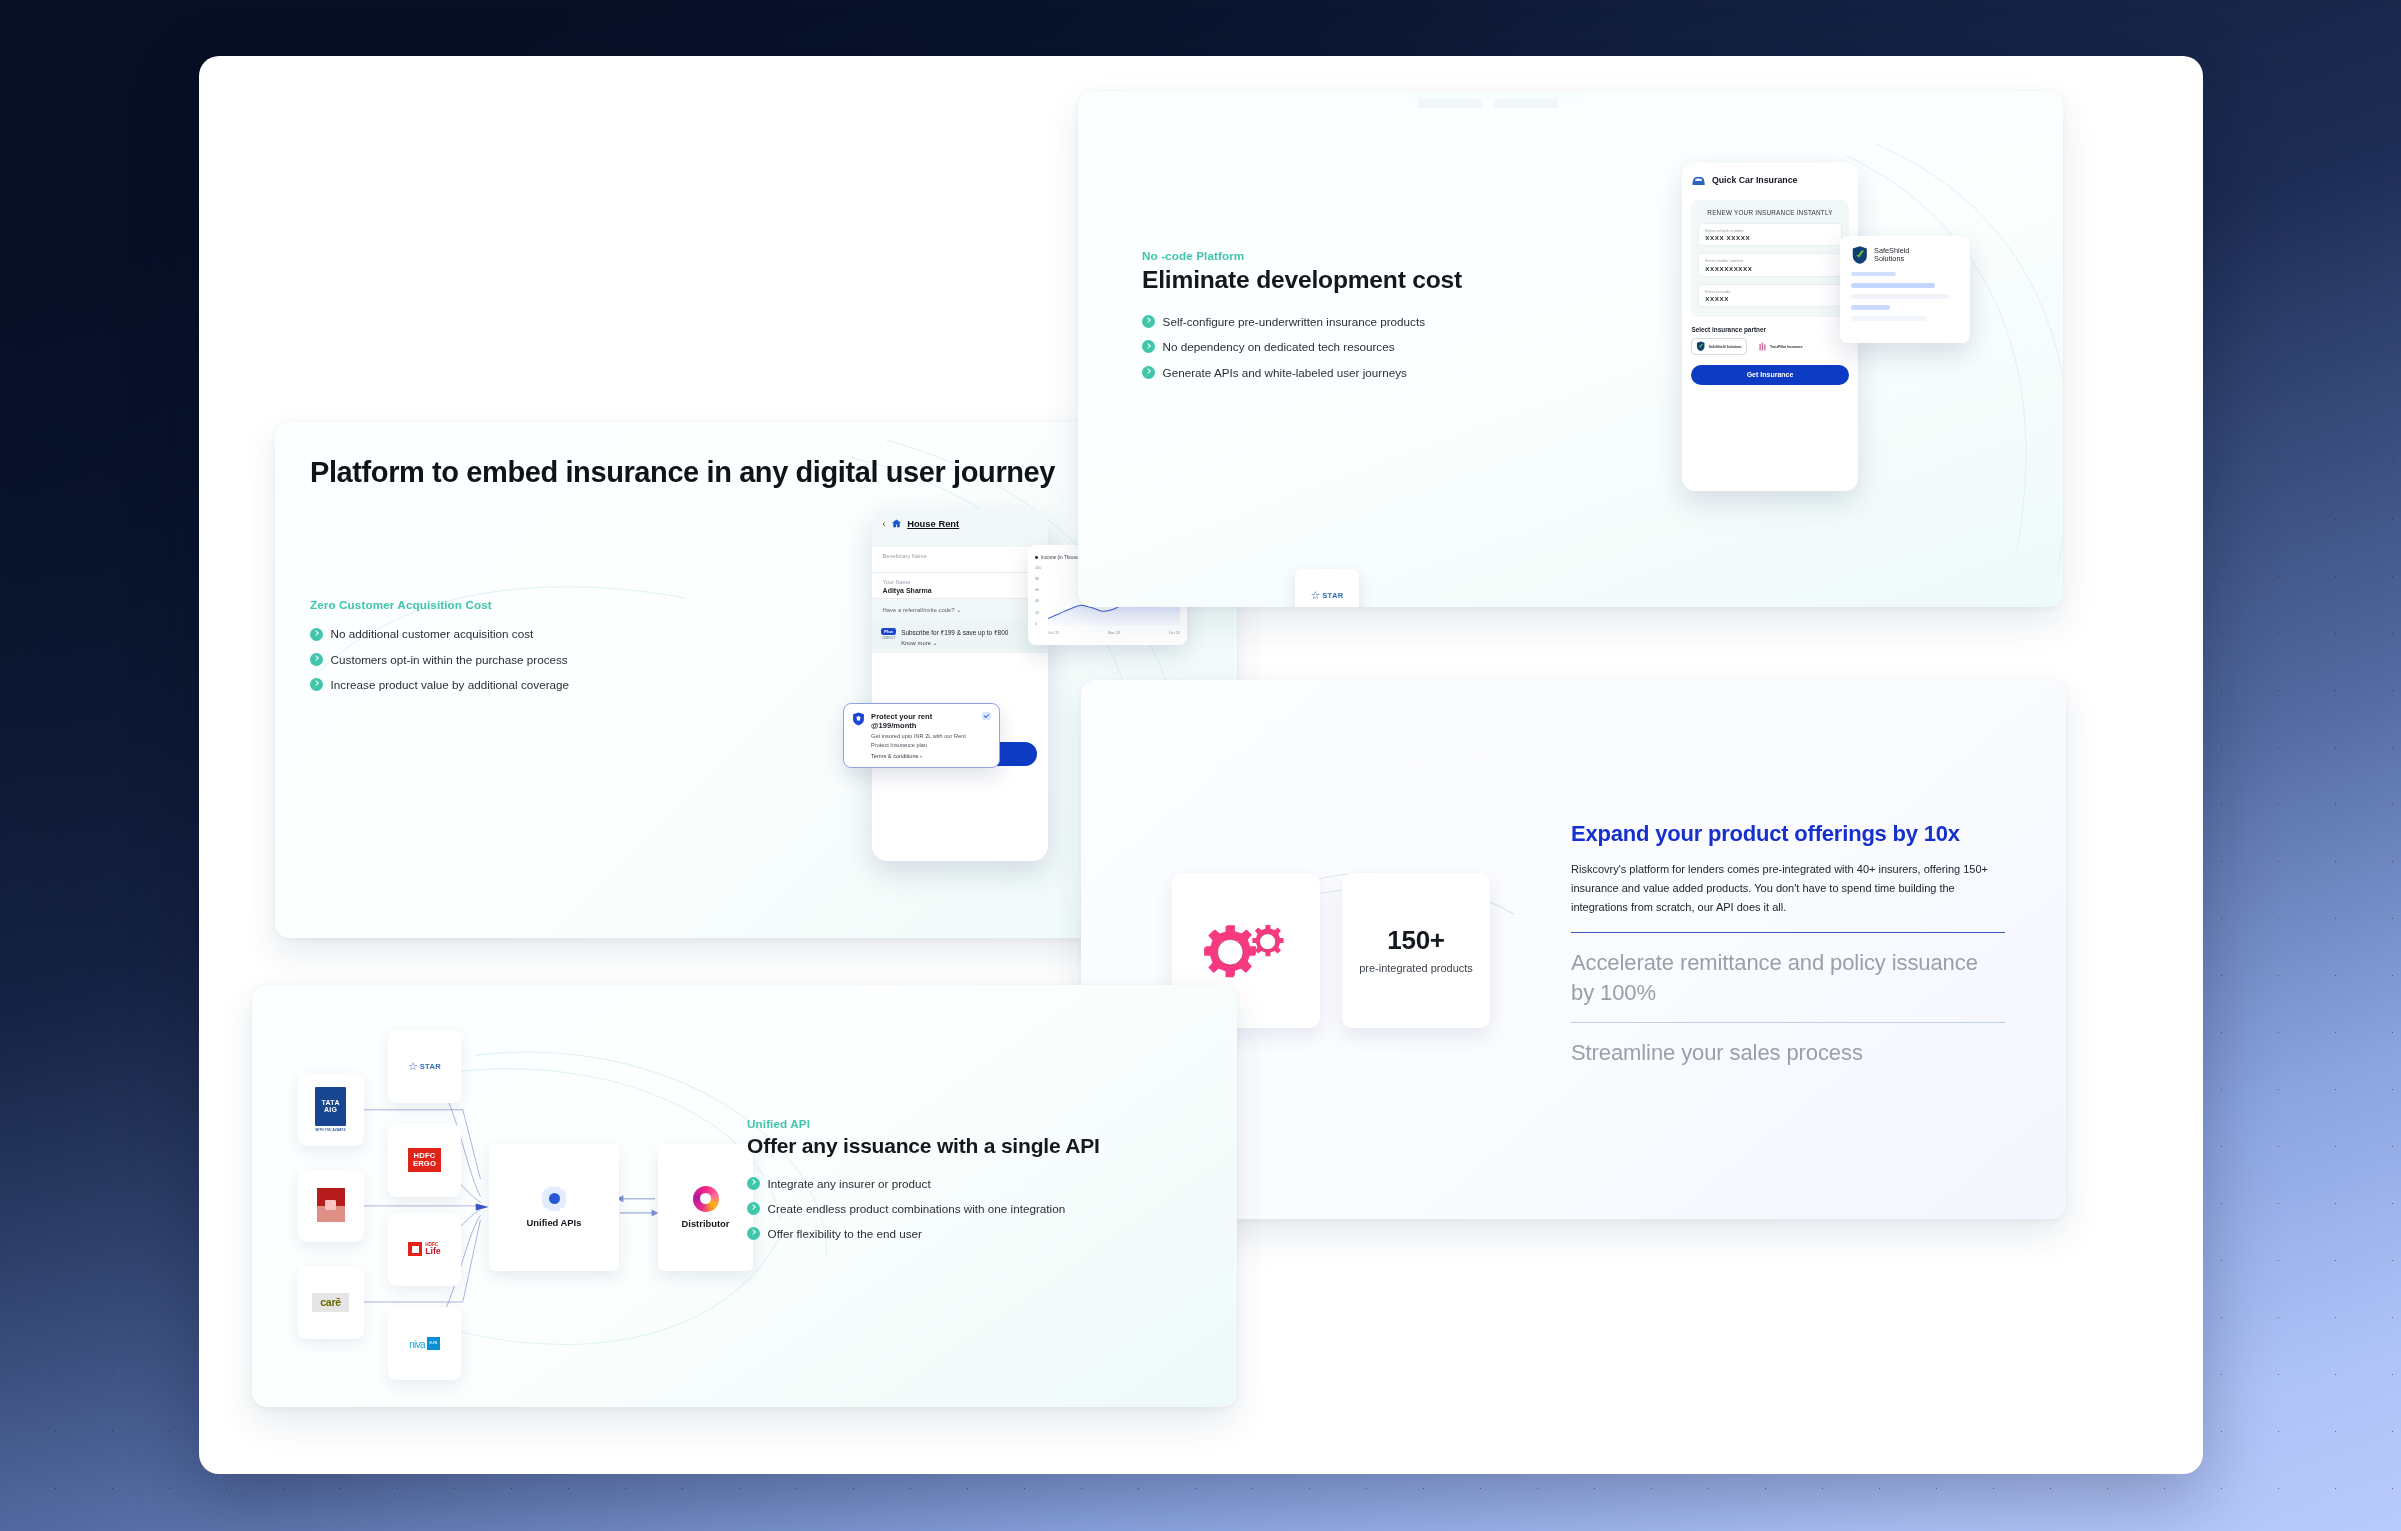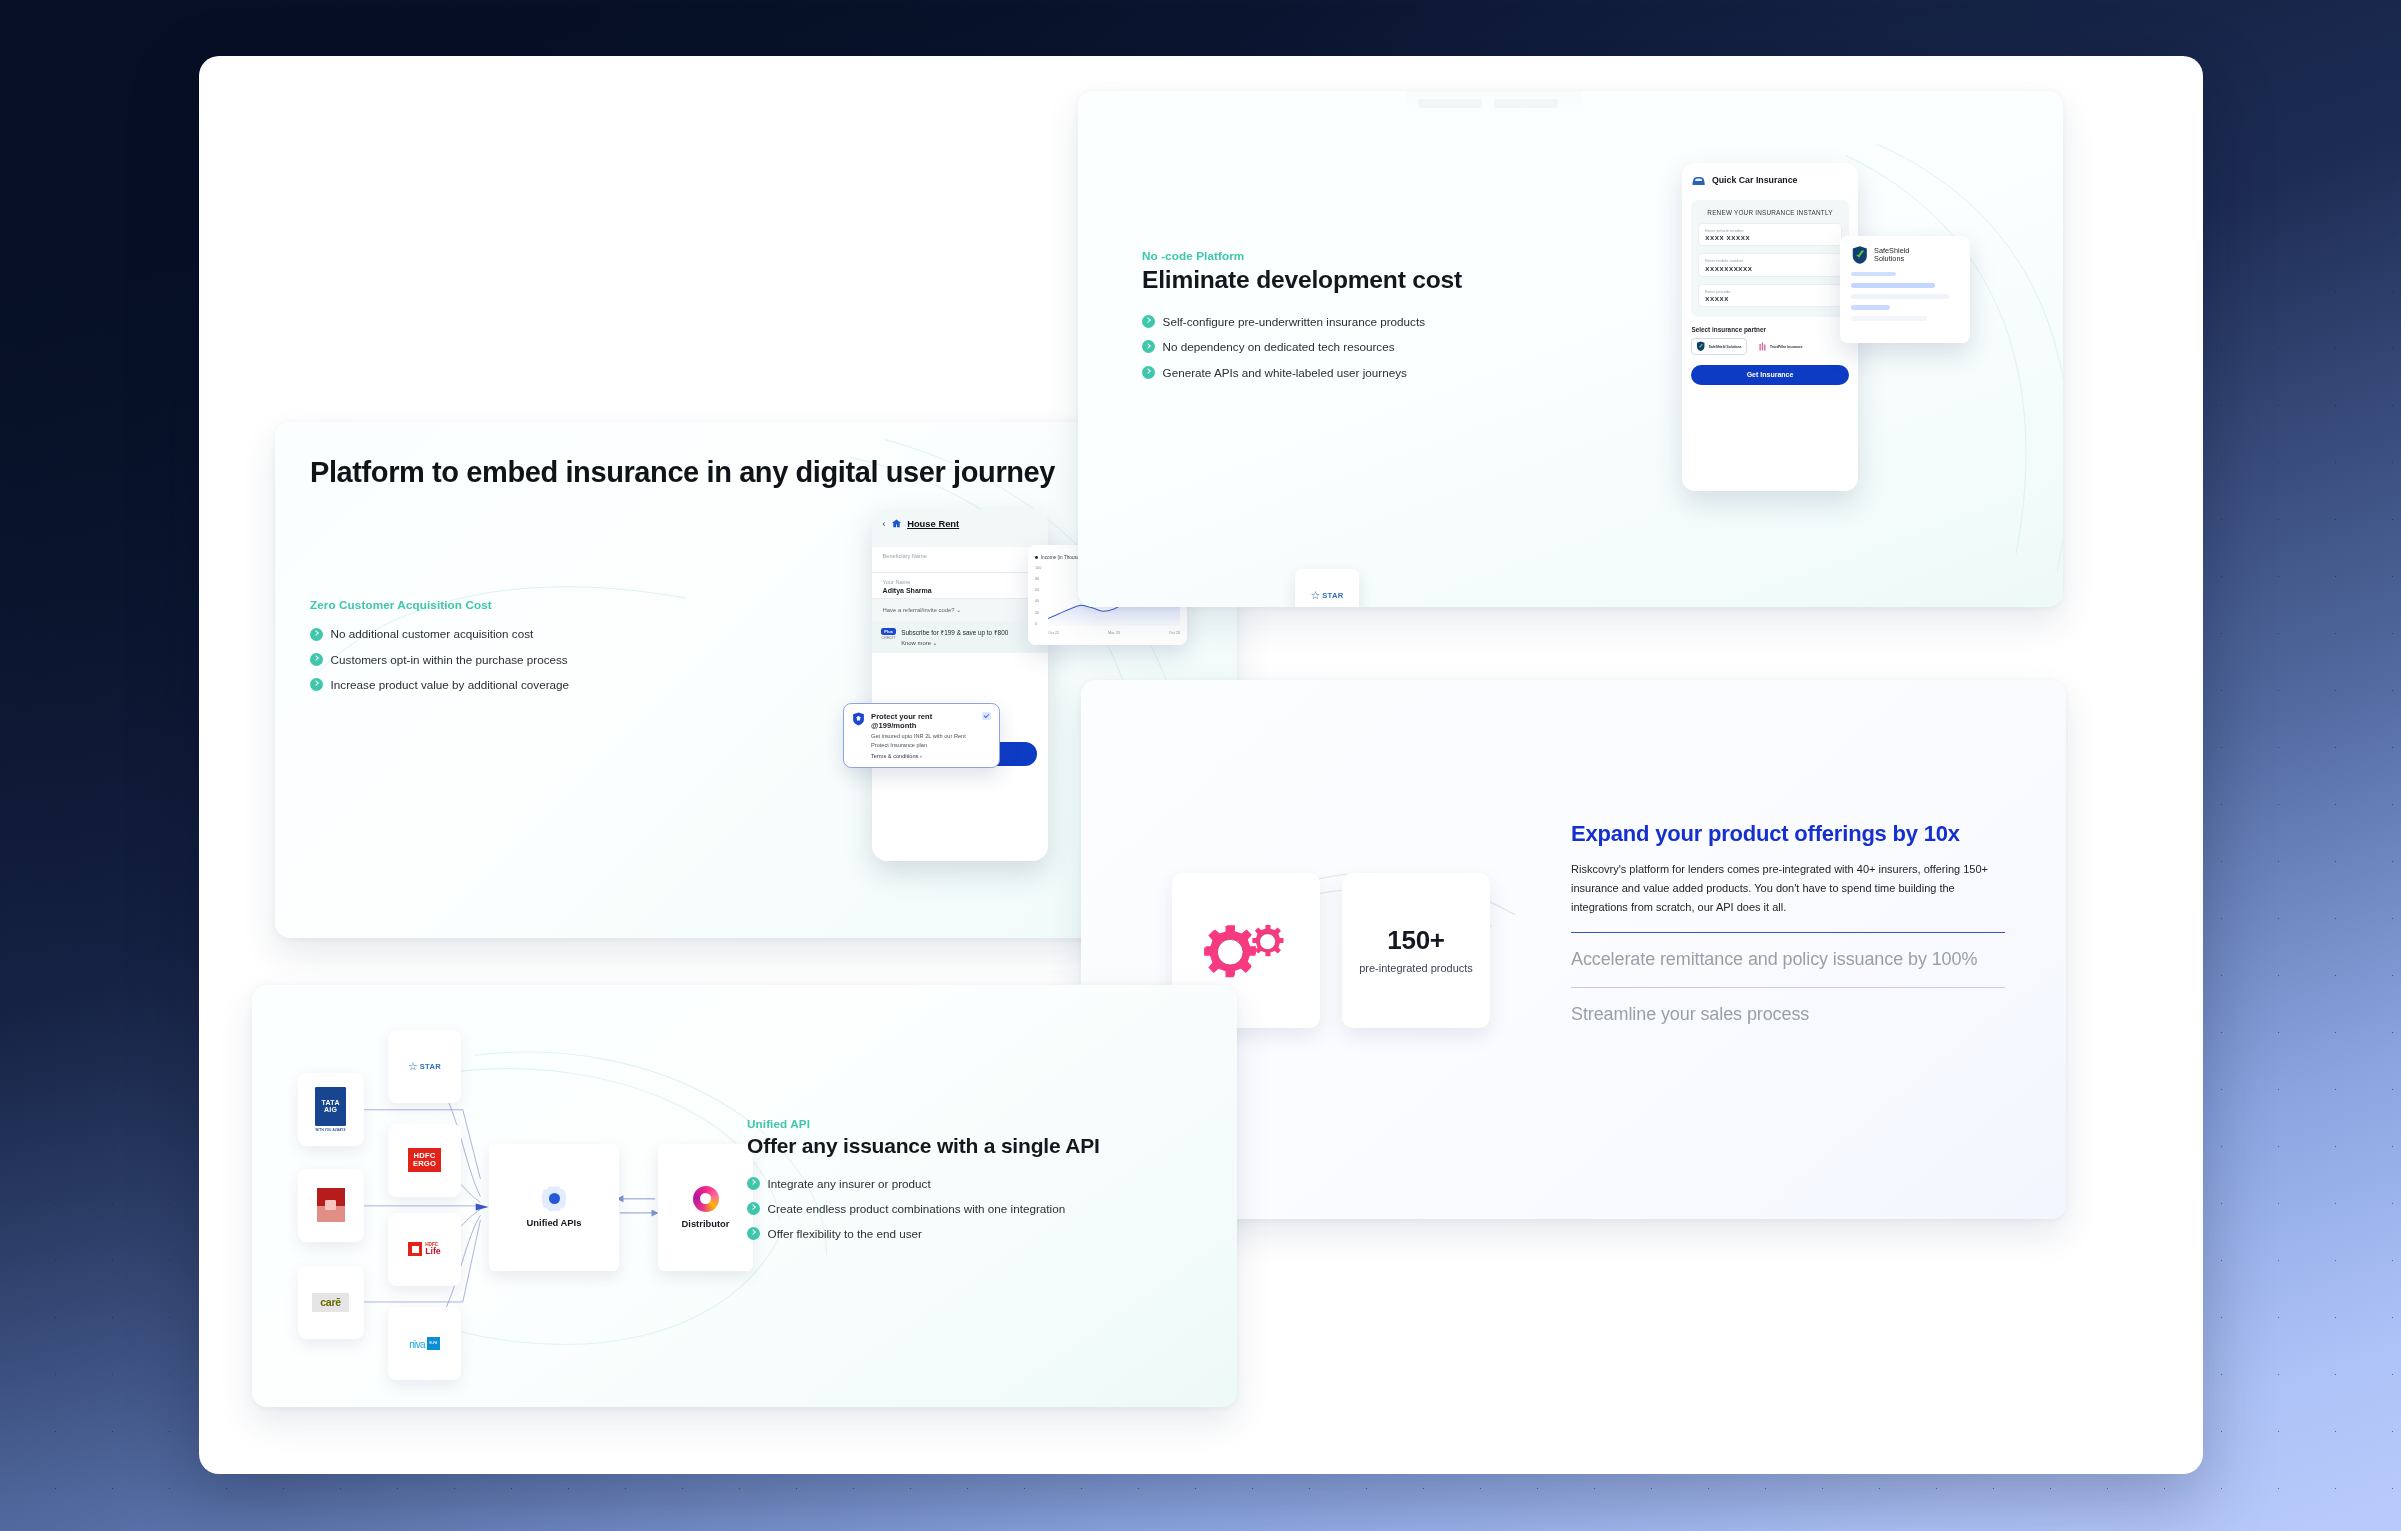--- a/index.html
+++ b/index.html
@@ -196,21 +196,21 @@
   .tile { width: 148px; height: 155px; background:#fff; border-radius:10.6px;
     box-shadow: 0 8.2px 20px rgba(40,60,110,.10); display:flex; flex-direction:column;
     align-items:center; justify-content:center; }
   .tile .n { font-size: 26px; font-weight: 700; color:#141820; letter-spacing:-0.3px; }
   .tile .d { font-size: 11px; color:#3d444c; text-align:center; line-height:1.35; margin-top:4.7px; }
   #card3 .right { position:absolute; left: 490px; top: 141px; width: 434px; }
   .t3-h { font-size: 22px; font-weight: 700; color:#1630d0; letter-spacing:-0.2px; }
   .t3-p { font-size: 11px; color:#20252c; line-height:1.72; margin-top: 13px; }
   .hr-b { height:1.2px; background:#3a55b8; margin: 15.2px 0 0; }
   .hr-l { height:0.9px; background:#c4cfe8; margin: 15.2px 0 0; }
-  .t3-g { font-size: 18px; color:#9aa0a8; line-height:1.33; margin-top: 15.2px; letter-spacing:-0.1px; }
+  .t3-g { font-size: 22px; color:#9aa0a8; line-height:1.33; margin-top: 15.2px; letter-spacing:-0.1px; }
 
   
   #card4 {
     left: 53px; top: 929px; width: 985px; height: 422px;
     background: linear-gradient(145deg, #fbffff 0%, #fdffff 40%, #eefaf8 100%);
     box-shadow: 0 15.2px 35px rgba(24,50,90,.10), 0 1.2px 5.9px rgba(24,50,90,.05);
   }
   #card4 .right { position:absolute; left: 495px; top: 132px; width: 434px; }
   #card4 .big4 { font-size: 21px; font-weight: 600; color:#14181d; letter-spacing:-0.2px; margin-top: 4.1px; }
   #diag { position:absolute; left: 35px; top: 11.7px; width: 463px; height: 399px; }

